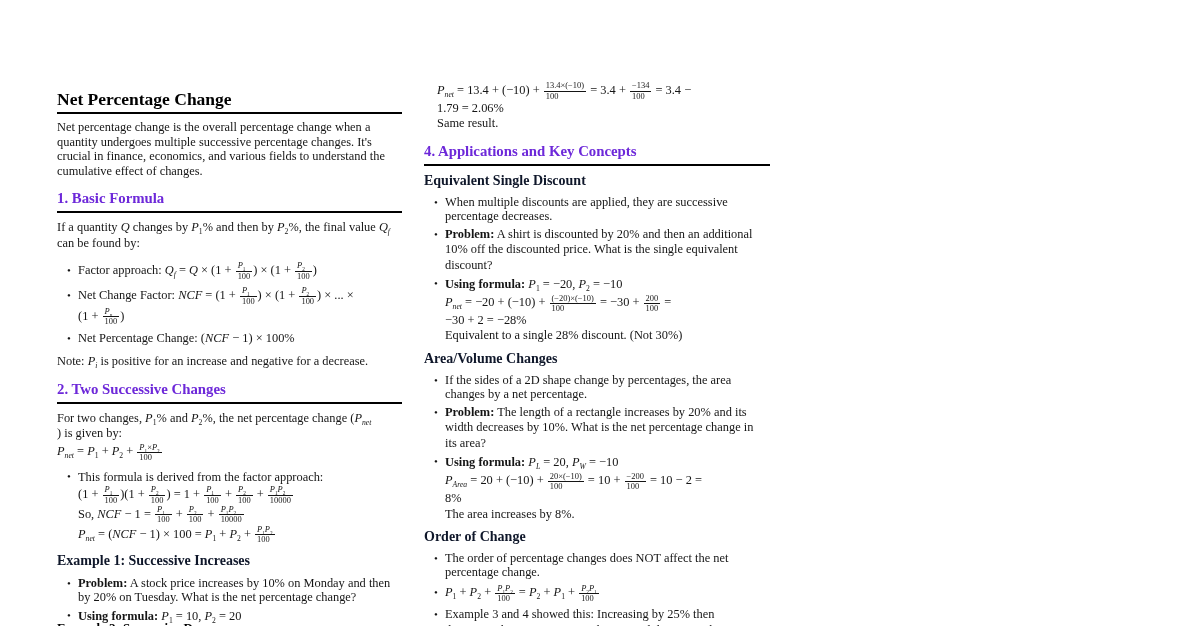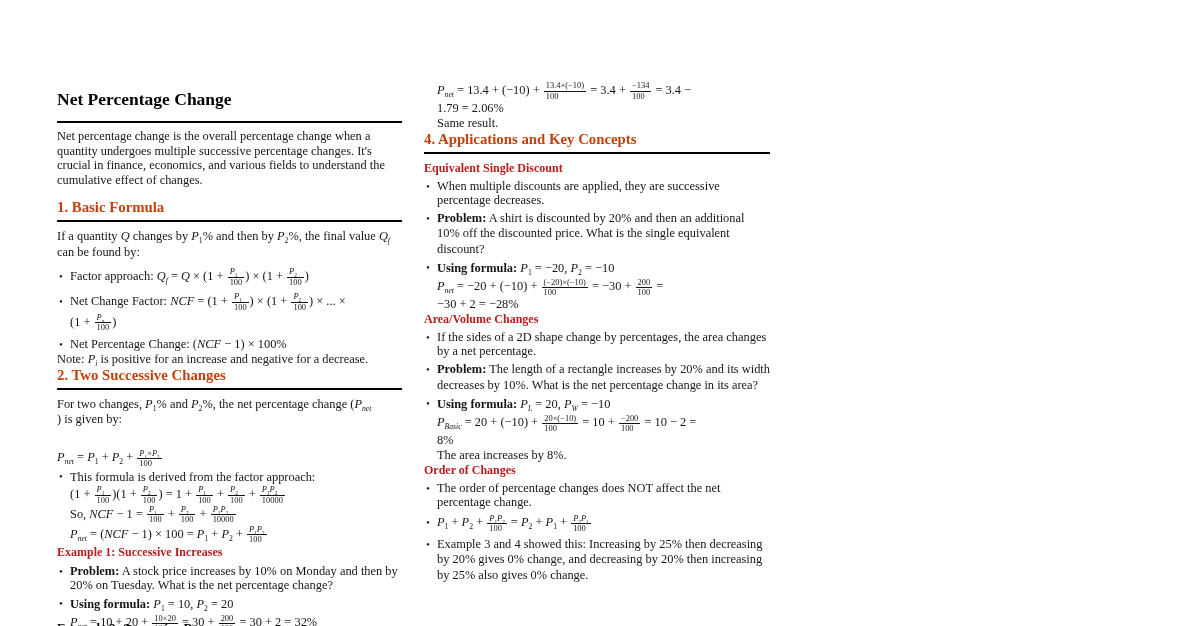--- a/index.html
+++ b/index.html
@@ -7,39 +7,39 @@
   body {
     width: 1191px; height: 626px; overflow: hidden; position: relative;
     background: #ffffff; color: #151515;
     font-family: "Liberation Serif", "DejaVu Serif", serif;
   }
   .col { position: absolute; font-size: 12.4px; }
   .colL { left: 57px; top: 90px; width: 345px; }
   .colR { left: 424px; top: 80px; width: 346px; }
 
   .h1 { font-size: 17.5px; line-height: 19px; font-weight: 700; color: #000;
-        margin: 0 0 6px; padding-bottom: 12px; border-bottom: 2px solid #000; }
-  .h2 { font-size: 14.8px; line-height: 16px; font-weight: 700; color: #c2410c;
-        margin: 0 0 7px; padding-bottom: 5px; border-bottom: 2px solid #000; }
-  .h3 { font-size: 12px; line-height: 15px; font-weight: 700; color: #b91c1c; margin: 0 0 4px; }
+        margin: 0 0 6px; padding-bottom: 3px; border-bottom: 2px solid #000; }
+  .h2 { font-size: 14.8px; line-height: 16px; font-weight: 700; color: #6d28d9;
+        margin: 12px 0 7px; padding-bottom: 5px; border-bottom: 2px solid #000; }
+  .h3 { font-size: 14px; line-height: 15px; font-weight: 700; color: #0f172a; margin: 0 0 4px; }
 
   p, .body { margin: 0; line-height: 14.6px; }
   .t135 { line-height: 13.5px; }
   .t148 { line-height: 14.8px; }
   .t153 { line-height: 15.3px; }
   .t158 { line-height: 15.8px; }
   .fl   { line-height: 20.5px; white-space: nowrap; }
   .flww { line-height: 20.5px; }
   .fl2  { line-height: 19px; white-space: nowrap; }
 
-  .mb2{margin-bottom:2px}.mb4{margin-bottom:20px}.mb5{margin-bottom:5px}.mb8{margin-bottom:8px}.mb10{margin-bottom:0}.mb11{margin-bottom:12px}
+  .mb2{margin-bottom:2px}.mb4{margin-bottom:0}.mb5{margin-bottom:5px}.mb8{margin-bottom:8px}.mb10{margin-bottom:0}.mb11{margin-bottom:12px}
   .mb12{margin-bottom:0}
   .ind { padding-left: 13px; }
 
-  ul.blist { list-style: none; margin: 0; padding: 0; }
+  ul.blist { list-style: none; margin: 8px; padding: 0; }
   .blist > li { position: relative; padding-left: 13px; margin: 0 0 4px; }
   .blist > li:last-child { margin-bottom: 0; }
   .blist > li::before { content: "\2022"; position: absolute; left: 2px; top: 0;
                         font-size: 11px; line-height: inherit; color: #151515; }
 
   i { font-style: italic; }
   b { font-weight: 700; }
   sub.ms { font-size: 0.62em; line-height: 0; }
   .frac { display: inline-block; vertical-align: -0.55em; text-align: left;
           font-size: 0.68em; line-height: 1.1; margin: 0 1px; }
@@ -97,36 +97,37 @@
     <h2 class="h2">4. Applications and Key Concepts</h2>
 
     <h3 class="h3">Equivalent Single Discount</h3>
     <ul class="blist mb8">
       <li class="t135">When multiple discounts are applied, they are successive percentage decreases.</li>
       <li class="t153"><b>Problem:</b> A shirt is discounted by 20% and then an additional 10% off the discounted price. What is the single equivalent discount?</li>
       <li>
         <div class="t153"><b>Using formula:</b> <span class="mth"><i>P</i><sub class="ms">1</sub> = −20, <i>P</i><sub class="ms">2</sub> = −10</span></div>
         <div class="fl"><span class="mth"><i>P</i><sub class="ms"><i>net</i></sub> = −20 + (−10) + <span class="frac"><span class="fn">(−20)×(−10)</span><span class="fd">100</span></span> = −30 + <span class="frac"><span class="fn">200</span><span class="fd">100</span></span> =</span></div>
         <div class="t153"><span class="mth">−30 + 2 = −28%</span></div>
+        <div class="t148">Equivalent to a single 28% discount. (Not 30%)</div>
       </li>
     </ul>
 
     <h3 class="h3">Area/Volume Changes</h3>
     <ul class="blist mb8">
       <li class="t135">If the sides of a 2D shape change by percentages, the area changes by a net percentage.</li>
       <li class="t153"><b>Problem:</b> The length of a rectangle increases by 20% and its width decreases by 10%. What is the net percentage change in its area?</li>
       <li>
         <div class="t153"><b>Using formula:</b> <span class="mth"><i>P</i><sub class="ms"><i>L</i></sub> = 20, <i>P</i><sub class="ms"><i>W</i></sub> = −10</span></div>
-        <div class="fl"><span class="mth"><i>P</i><sub class="ms"><i>Basic</i></sub> = 20 + (−10) + <span class="frac"><span class="fn">20×(−10)</span><span class="fd">100</span></span> = 10 + <span class="frac"><span class="fn">−200</span><span class="fd">100</span></span> = 10 − 2 =</span></div>
+        <div class="fl"><span class="mth"><i>P</i><sub class="ms"><i>Area</i></sub> = 20 + (−10) + <span class="frac"><span class="fn">20×(−10)</span><span class="fd">100</span></span> = 10 + <span class="frac"><span class="fn">−200</span><span class="fd">100</span></span> = 10 − 2 =</span></div>
         <div class="t153"><span class="mth">8%</span></div>
         <div class="t148">The area increases by 8%.</div>
       </li>
     </ul>
 
-    <h3 class="h3">Order of Changes</h3>
+    <h3 class="h3">Order of Change</h3>
     <ul class="blist">
       <li class="t135">The order of percentage changes does NOT affect the net percentage change.</li>
       <li class="fl2"><span class="mth"><i>P</i><sub class="ms">1</sub> + <i>P</i><sub class="ms">2</sub> + <span class="frac"><span class="fn"><i>P</i><sub class="ms">1</sub><i>P</i><sub class="ms">2</sub></span><span class="fd">100</span></span> = <i>P</i><sub class="ms">2</sub> + <i>P</i><sub class="ms">1</sub> + <span class="frac"><span class="fn"><i>P</i><sub class="ms">2</sub><i>P</i><sub class="ms">1</sub></span><span class="fd">100</span></span></span></li>
       <li class="t153">Example 3 and 4 showed this: Increasing by 25% then decreasing by 20% gives 0% change, and decreasing by 20% then increasing by 25% also gives 0% change.</li>
     </ul>
   </section>
 
   <div class="clipL"><b>Example 2: Successive Decreases</b></div>
 
 </main>

